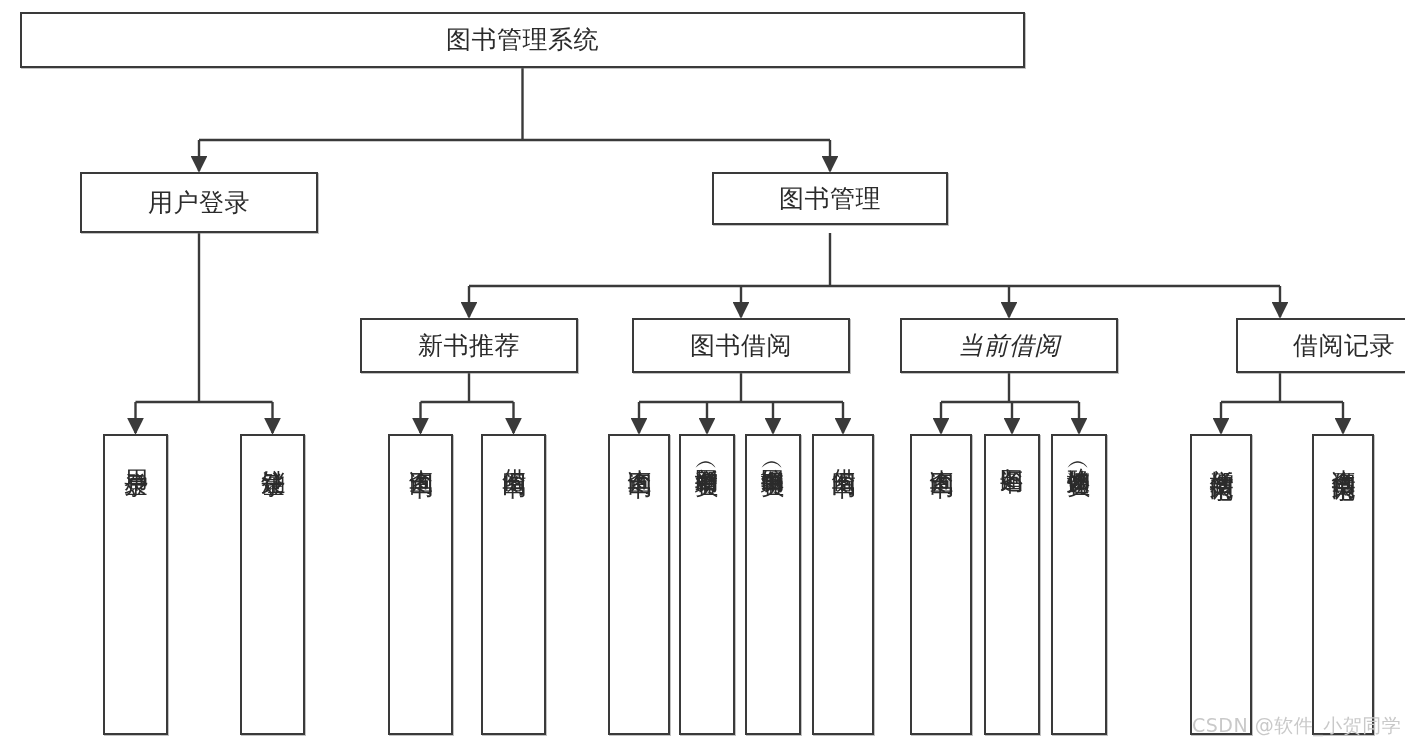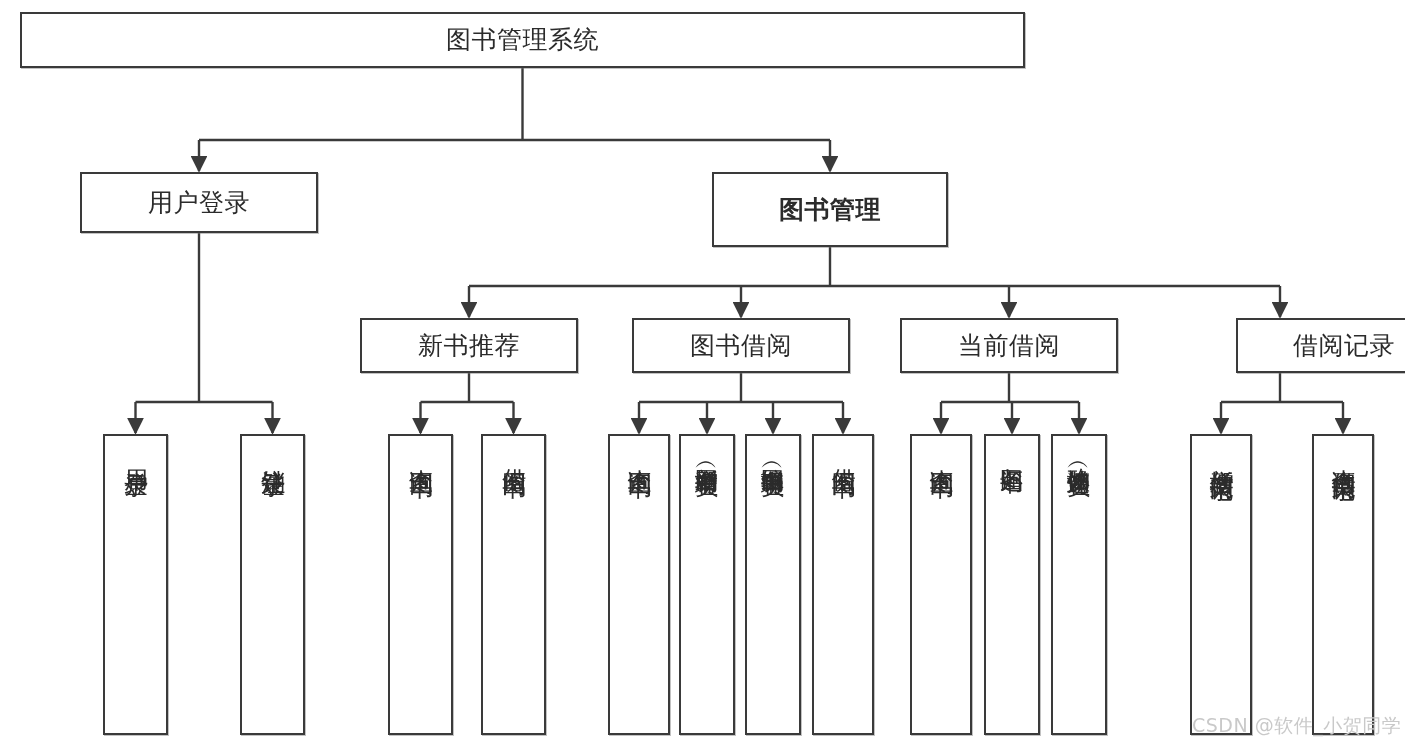--- a/index.html
+++ b/index.html
@@ -98,30 +98,30 @@
       </g>
   </svg>
 
   <div id="node-layer">
       <div class="node horiz root" style="left: 20px; top: 12px; width: 1005px; height: 56px;">
         <span class="lbl">图书管理系统</span>
       </div>
       <div class="node horiz" style="left: 80px; top: 172px; width: 238px; height: 61px;">
         <span class="lbl">用户登录</span>
       </div>
-      <div class="node horiz" style="left: 712px; top: 172px; width: 236px; height: 75px; font-weight: bold;">
+      <div class="node horiz" style="left: 712px; top: 172px; width: 236px; height: 53px;">
         <span class="lbl">图书管理</span>
       </div>
       <div class="node horiz" style="left: 360px; top: 318px; width: 218px; height: 55px; font-family: Liberation Serif, serif;">
         <span class="lbl">新书推荐</span>
       </div>
       <div class="node horiz" style="left: 632px; top: 318px; width: 218px; height: 55px;">
         <span class="lbl">图书借阅</span>
       </div>
-      <div class="node horiz" style="left: 900px; top: 318px; width: 218px; height: 55px;">
+      <div class="node horiz" style="left: 900px; top: 318px; width: 218px; height: 55px; font-style: italic;">
         <span class="lbl">当前借阅</span>
       </div>
       <div class="node horiz" style="left: 1236px; top: 318px; width: 216px; height: 55px;">
         <span class="lbl">借阅记录</span>
       </div>
       <div class="node vert" style="left: 103px; top: 434px; width: 65px; height: 301px;">
         <span class="lbl">用户登录</span>
       </div>
       <div class="node vert" style="left: 240px; top: 434px; width: 65px; height: 301px;">
         <span class="lbl">注销登录</span>

